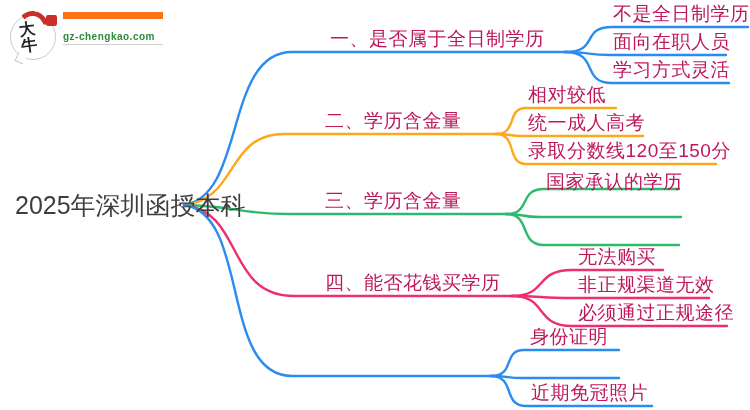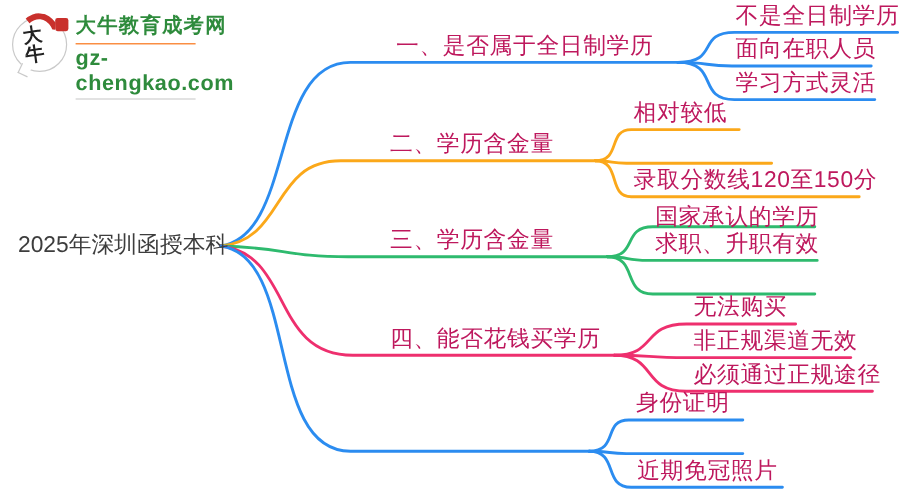--- a/index.html
+++ b/index.html
@@ -8,21 +8,21 @@
     position:relative; width:750px; height:410px; background:#fff;
     font-family:"Liberation Sans","DejaVu Sans",sans-serif;
     color:#3d3d3d; overflow:hidden;
   }
   .lines { position:absolute; left:0; top:0; width:750px; height:410px; }
   .lines path { fill:none; stroke-width:2.4; stroke-linecap:round; }
   .node {
     position:absolute; font-size:19px; line-height:21px; white-space:nowrap;
     color:#be185d; letter-spacing:0.5px;
   }
-  .root-label { position:absolute; left:15px; top:194px; font-size:19px; line-height:22px; white-space:nowrap; }
+  .root-label { position:absolute; left:15px; top:194px; font-size:25px; line-height:22px; white-space:nowrap; }
   
   .logo { position:absolute; left:10px; top:10px; display:flex; align-items:flex-start; }
   .seal {
     position:relative; width:46px; height:46px; border:1px solid #c9c9c9;
     border-radius:50%; background:#fff; margin-top:4px;
   }
   .seal-arc {
     position:absolute; left:4px; top:-4px; width:36px; height:22px;
     border:5px solid transparent; border-top:5px solid #c9302c;
     border-radius:50% 50% 0 0 / 100% 100% 0 0; transform:rotate(6deg);
@@ -38,23 +38,23 @@
     transform:rotate(-8deg);
   }
   .seal-tail {
     position:absolute; left:5px; bottom:-4px; width:9px; height:9px;
     background:#fff; border-left:1px solid #c9c9c9; border-bottom:1px solid #c9c9c9;
     transform:rotate(25deg);
   }
   .logo-text { margin-left:7px; }
   .logo-title { font-size:17px; font-weight:bold; color:#2e8b3c; letter-spacing:1px; line-height:24px; }
   .logo-url {
-    margin-top:2px; width:100px; font-size:18px; font-weight:bold; color:#2e8b3c;
-    letter-spacing:0.5px; border-top:1px solid #f97316; border-bottom:1px solid #cfcfcf;
-    padding:1px 0 2px 0;
+    margin-top:2px; width:100px; font-size:10px; font-weight:bold; color:#2e8b3c;
+    letter-spacing:0.5px; border-top:7px solid #f97316; border-bottom:1px solid #cfcfcf;
+    padding:12px 0 2px 0;
   }
 </style>
 </head>
 <body>
 
 <div class="canvas">
 
   <svg class="lines" viewBox="0 0 750 410" xmlns="http://www.w3.org/2000/svg">
 
     <path d="M184,205 C246,196 224,52 292,52 L565,52" stroke="#2b8cf0"></path>
@@ -84,39 +84,38 @@
   </svg>
 
   <div class="logo">
     <div class="seal">
       <i class="seal-arc"></i>
       <i class="seal-stamp"></i>
       <div class="seal-text">大牛</div>
       <i class="seal-tail"></i>
     </div>
     <div class="logo-text">
-      <div class="logo-title">大牛教育成考网</div>
       <div class="logo-url">gz-chengkao.com</div>
     </div>
   </div>
 
   <div class="root-label">2025年深圳函授本科</div>
 
   <div class="node" style="left:330px;top:28px">一、是否属于全日制学历</div>
   <div class="node" style="left:613px;top:3px">不是全日制学历</div>
   <div class="node" style="left:613px;top:59px">学习方式灵活</div>
   <div class="node" style="left:613px;top:31px">面向在职人员</div>
 
   <div class="node" style="left:325px;top:110px">二、学历含金量</div>
   <div class="node" style="left:528px;top:84px">相对较低</div>
+  <div class="node" style="left:528px;top:112px">统一成人高考</div>
   <div class="node" style="left:528px;top:140px">录取分数线120至150分</div>
 
   <div class="node" style="left:325px;top:190px">三、学历含金量</div>
   <div class="node" style="left:546px;top:171px">国家承认的学历</div>
-  <div class="node" style="left:546px;top:193px">求职、升职有效</div>
 
   <div class="node" style="left:578px;top:246px">无法购买</div>
   <div class="node" style="left:325px;top:272px">四、能否花钱买学历</div>
   <div class="node" style="left:578px;top:274px">非正规渠道无效</div>
   <div class="node" style="left:578px;top:302px">必须通过正规途径</div>
 
   <div class="node" style="left:530px;top:326px">身份证明</div>
   <div class="node" style="left:531px;top:382px">近期免冠照片</div>
 
 </div>

